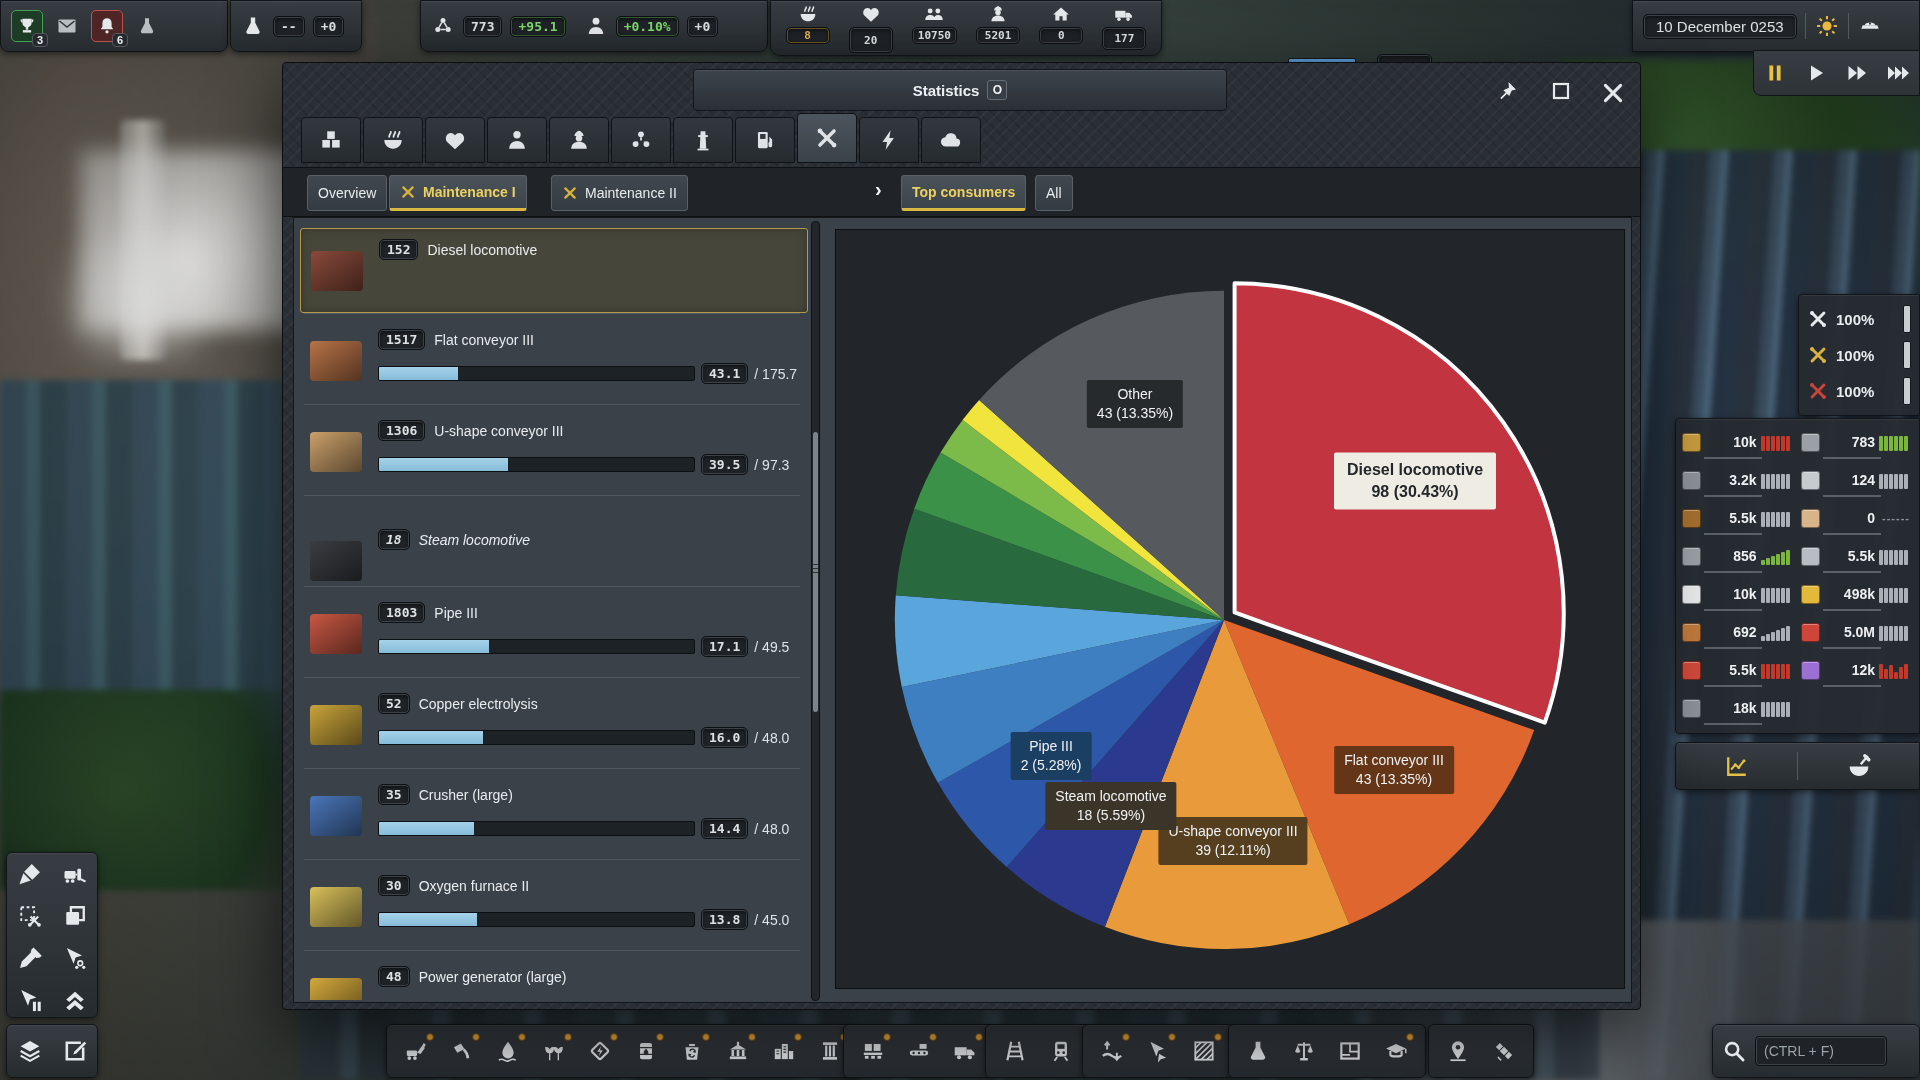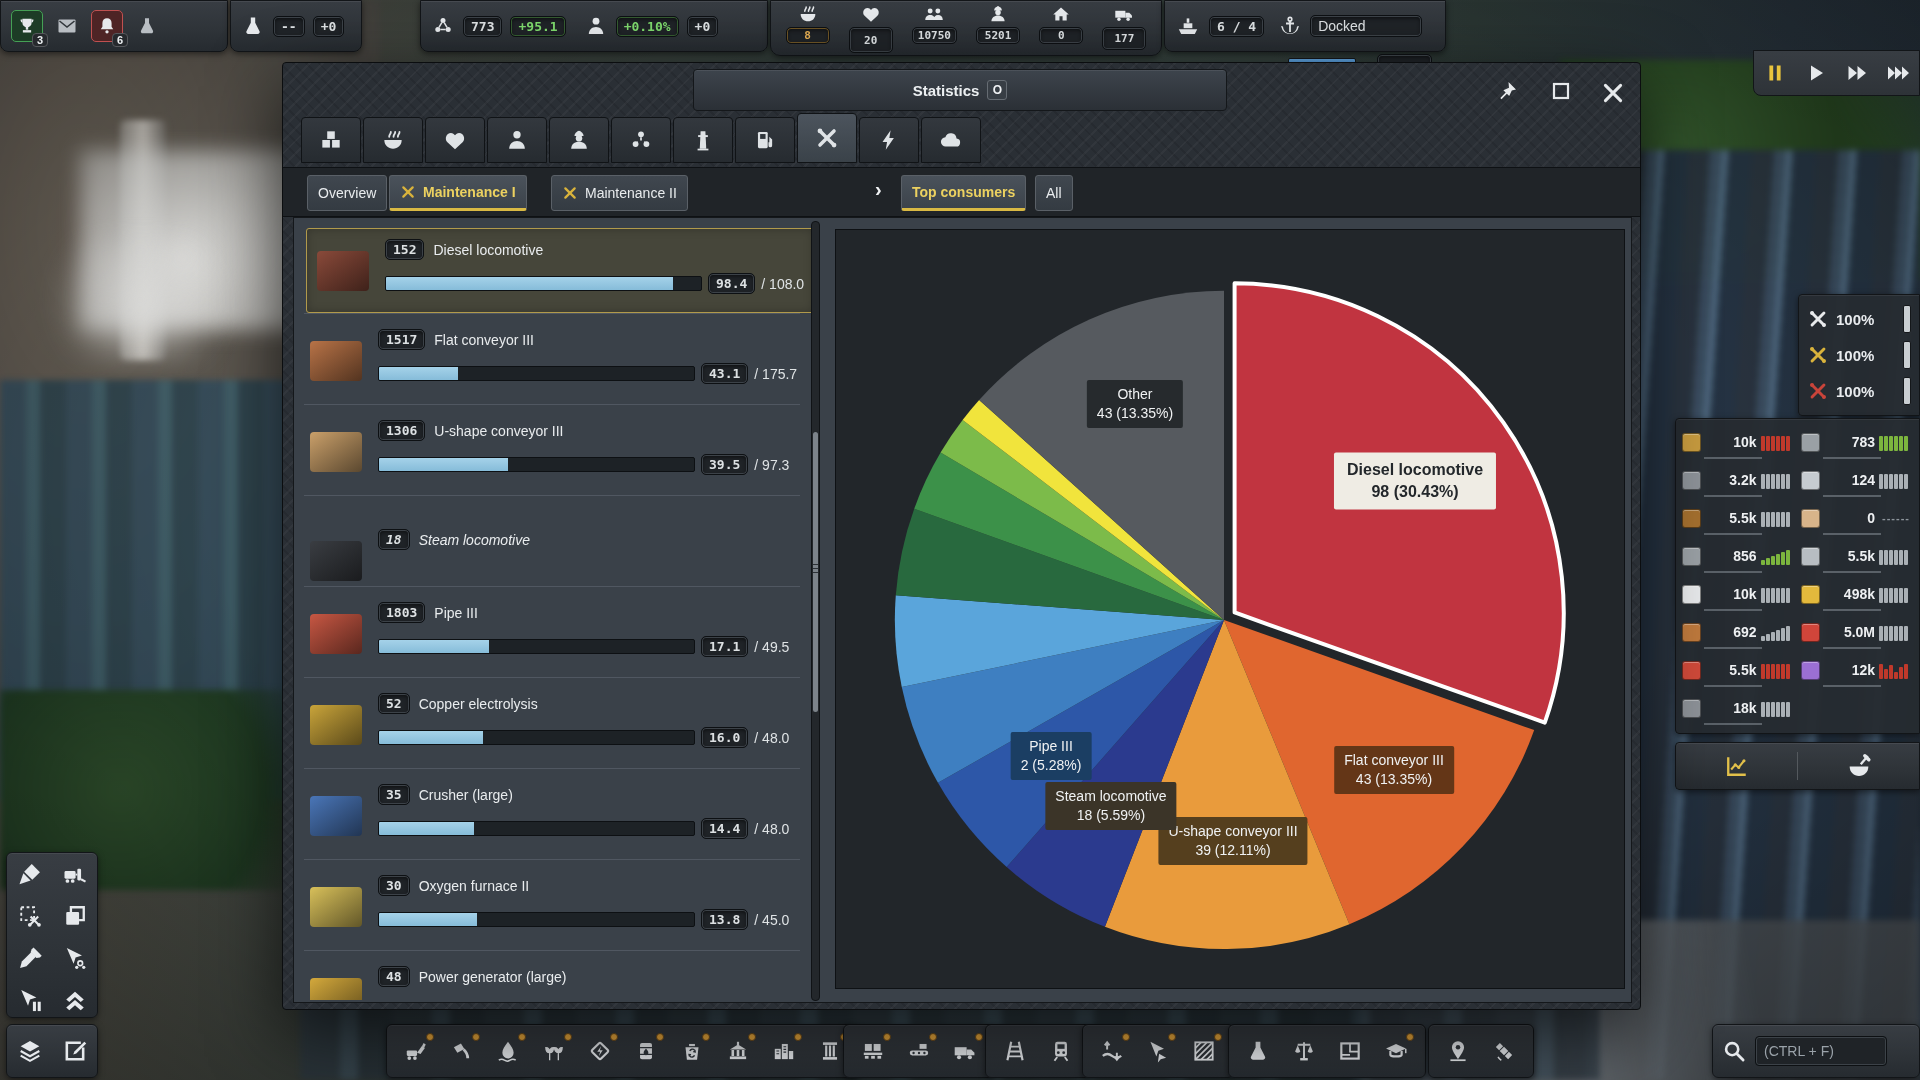--- a/index.html
+++ b/index.html
@@ -51,21 +51,21 @@
   .sbtn{position:absolute;top:7px;height:36px;background:linear-gradient(180deg,#40474f,#343b42);border:1px solid #5a6067;border-radius:3px;display:flex;align-items:center;justify-content:center;gap:7px;font-size:14px;color:#e9ecee;padding:0 10px;cursor:pointer;}
   .sbtn .icon{width:16px;height:16px;}
   .sbtn.sel{background:linear-gradient(180deg,#4a525b,#3c434b);border-bottom:3px solid #d9b944;color:#ecd160;font-weight:bold;}
   .chev{position:absolute;top:10px;font-size:20px;font-weight:bold;color:#f0f2f4;}
   .content{position:absolute;left:10px;top:154px;width:1339px;height:786px;background:#3a4149;border:1px solid #14171a;}
   
   .list{position:absolute;left:4px;top:4px;width:514px;height:778px;overflow:hidden;}
   .consumer{position:absolute;left:2px;width:508px;height:85px;border-radius:3px;}
   .consumer + .consumer{border-top:0;}
   .csep{position:absolute;left:6px;width:496px;height:1px;background:rgba(160,170,180,.22);}
-  .consumer.sel{background:#46463a;border:1px solid #b19a4b;box-shadow:inset 0 0 10px rgba(0,0,0,.25);margin-left:6px;}
+  .consumer.sel{background:#46463a;border:1px solid #b19a4b;box-shadow:inset 0 0 10px rgba(0,0,0,.25);}
   .c-icon{position:absolute;left:10px;top:22px;width:52px;height:40px;border-radius:4px;}
   .c-top{position:absolute;left:78px;top:10px;display:flex;align-items:center;gap:9px;}
   .c-name{font-size:14px;color:#e9ecee;}
   .c-barrow{position:absolute;left:78px;top:44px;display:flex;align-items:center;gap:6px;width:420px;}
   .c-bar{width:317px;height:15px;background:#1d2226;border:1px solid #0d1013;border-radius:2px;overflow:hidden;}
   .c-fill{height:100%;background:linear-gradient(180deg,#a5d2e9,#86bcd9);}
   .c-max{font-size:14px;color:#dfe3e5;}
   .scrolltrack{position:absolute;left:528px;top:158px;width:9px;height:780px;background:#23272b;border:1px solid #101316;border-radius:4px;}
   .scrollthumb{position:absolute;left:1px;top:210px;width:5px;height:280px;background:#7c838a;border-radius:3px;}
   .grip{position:absolute;left:0;width:5px;height:1px;background:#2c3136;}
@@ -248,41 +248,41 @@
               <path d="M13.5 10.5h4.2l3 3.2v2.3h-7.2z"></path>
               <circle cx="6.5" cy="17.8" r="1.9"></circle>
               <circle cx="16.5" cy="17.8" r="1.9"></circle>
             </svg>
           </span>
           <span class="lcdbox " style="min-width:44px;height:23px;font-size:11px;padding:1px 5px">177</span>
         </div>
       </div>
   </div>
 
-  <div class="panel tb" style="left:1164px;width:282px;">
+  <div style="position:absolute;left:1288px;top:58px;width:68px;height:10px;background:linear-gradient(180deg,#5fa0d8,#3c7ec0);border:1px solid #14171a;border-radius:2px;"></div>
+  <div class="lcdbox" style="position:absolute;left:1377px;top:54px;height:18px;color:#8d959c">-- --</div>
+
+  <div class="panel tb" style="left:1632px;width:288px;border-radius:0;">
+    <span class="lcdbox" style="font-family:'Liberation Sans',sans-serif;font-weight:normal;font-size:15px;padding:3px 12px;">10 December 0253</span>
+    <span style="width:1px;height:26px;background:#54595e"></span>
+    <span class="icon" style="width:26px;height:26px;color:#e9b93d">
+        <svg viewBox="0 0 24 24" fill="currentColor">
+          <circle cx="12" cy="12" r="4.2"></circle>
+          <path d="M12 2.8v3M12 18.2v3M2.8 12h3M18.2 12h3M5.2 5.2l2 2M16.8 16.8l2 2M18.8 5.2l-2 2M7.2 16.8l-2 2" stroke="currentColor" stroke-width="1.9"></path>
+        </svg>
+      </span>
+    <span style="width:1px;height:26px;background:#54595e"></span>
     <span class="icon" style="width:26px;height:26px">
         <svg viewBox="0 0 24 24" fill="currentColor">
-          <path d="M3.5 15h17l-2.2 4.4H5.7z"></path>
-          <rect x="8" y="9.5" width="8" height="4.5"></rect>
-          <rect x="10.8" y="5" width="2.4" height="4"></rect>
+          <path d="M4 14.5h16l-1.2-3.2H5.2z"></path>
+          <path d="M7.2 11.3C7.2 7.8 16.8 7.8 16.8 11.3z"></path>
+          <circle cx="12" cy="9.8" r="1" fill="#30363c"></circle>
         </svg>
       </span>
-    <span class="lcdbox">6 / 4</span>
-    <span class="icon" style="width:24px;height:24px;margin-left:6px">
-        <svg viewBox="0 0 24 24" fill="currentColor">
-          <circle cx="12" cy="5.2" r="1.8" fill="none" stroke="currentColor" stroke-width="1.6"></circle>
-          <path d="M12 7v11M8 9.5h8" stroke="currentColor" stroke-width="1.8"></path>
-          <path d="M5 12.5a7 7 0 0 0 14 0l2-.5-1.5 4a9 9 0 0 1-15 0L3 12z"></path>
-        </svg>
-      </span>
-    <span class="lcdbox" style="width:112px;justify-content:flex-start;font-family:'Liberation Sans',sans-serif;font-weight:normal;font-size:14px;">Docked</span>
   </div>
-  <div style="position:absolute;left:1288px;top:58px;width:68px;height:10px;background:linear-gradient(180deg,#5fa0d8,#3c7ec0);border:1px solid #14171a;border-radius:2px;"></div>
-  <div class="lcdbox" style="position:absolute;left:1377px;top:54px;height:18px;color:#8d959c">-- --</div>
-
 
   <div class="speed">
     <div class="speedbtn">
         <span class="icon" style="color:#e9c43d">
           <svg viewBox="0 0 24 24" fill="currentColor">
             <rect x="6.4" y="4.5" width="3.8" height="15"></rect>
             <rect x="13.8" y="4.5" width="3.8" height="15"></rect>
           </svg>
         </span>
       </div>
@@ -1066,27 +1066,20 @@
       </div>
     </div>
 
     <div class="content">
       <div class="list" id="consumerlist">
           <div class="consumer sel" style="top: 6px;">
       <div class="c-icon" style="background: linear-gradient(145deg, rgb(138, 74, 58), rgba(0, 0, 0, 0.55)), rgb(138, 74, 58);"></div>
       <div class="c-top">
         <span class="lcdbox c-count">152</span>
         <span class="c-name">Diesel locomotive</span>
-      </div>
-      <div class="c-barrow">
-        <div class="c-bar">
-                <div class="c-fill" style="width: 91%;"></div>
-              </div>
-        <span class="lcdbox c-val">98.4</span>
-        <span class="c-max">/ 108.0</span>
       </div>
     </div>
           <div class="consumer" style="top: 97px;">
       <div class="c-icon" style="background: linear-gradient(145deg, rgb(184, 115, 71), rgba(0, 0, 0, 0.55)), rgb(184, 115, 71);"></div>
       <div class="c-top">
         <span class="lcdbox c-count">1517</span>
         <span class="c-name">Flat conveyor III</span>
       </div>
       <div class="c-barrow">
         <div class="c-bar">

